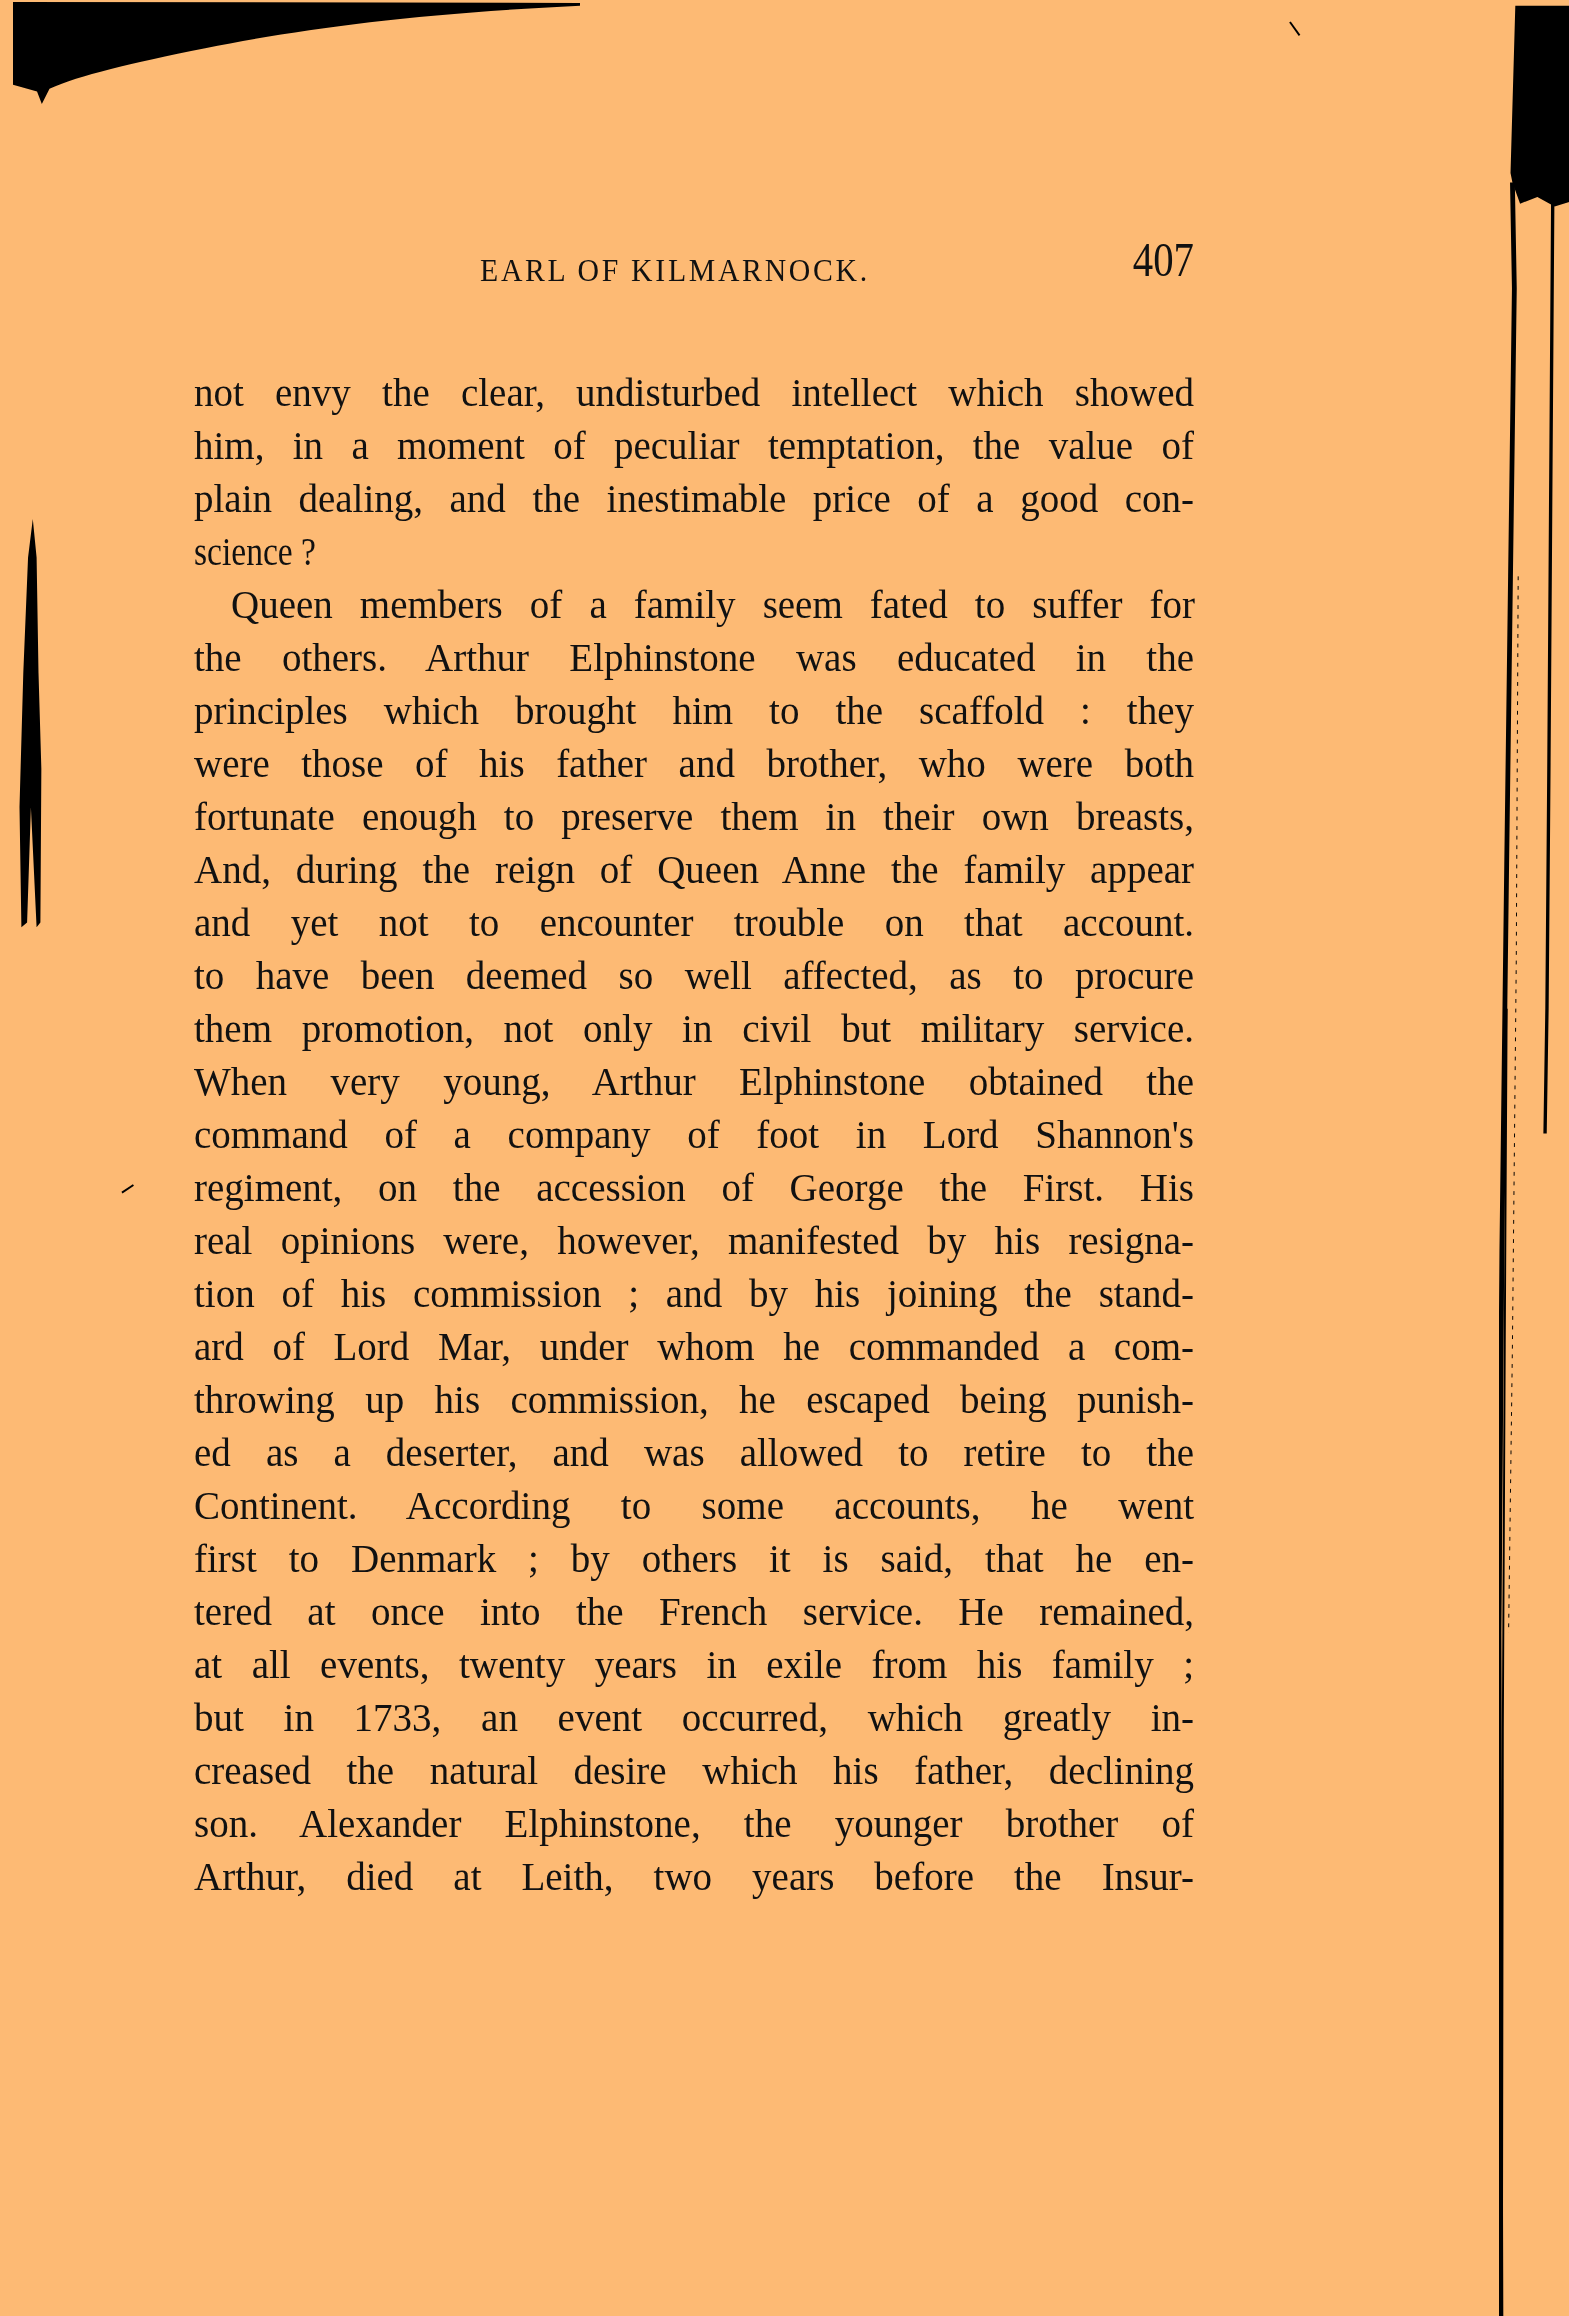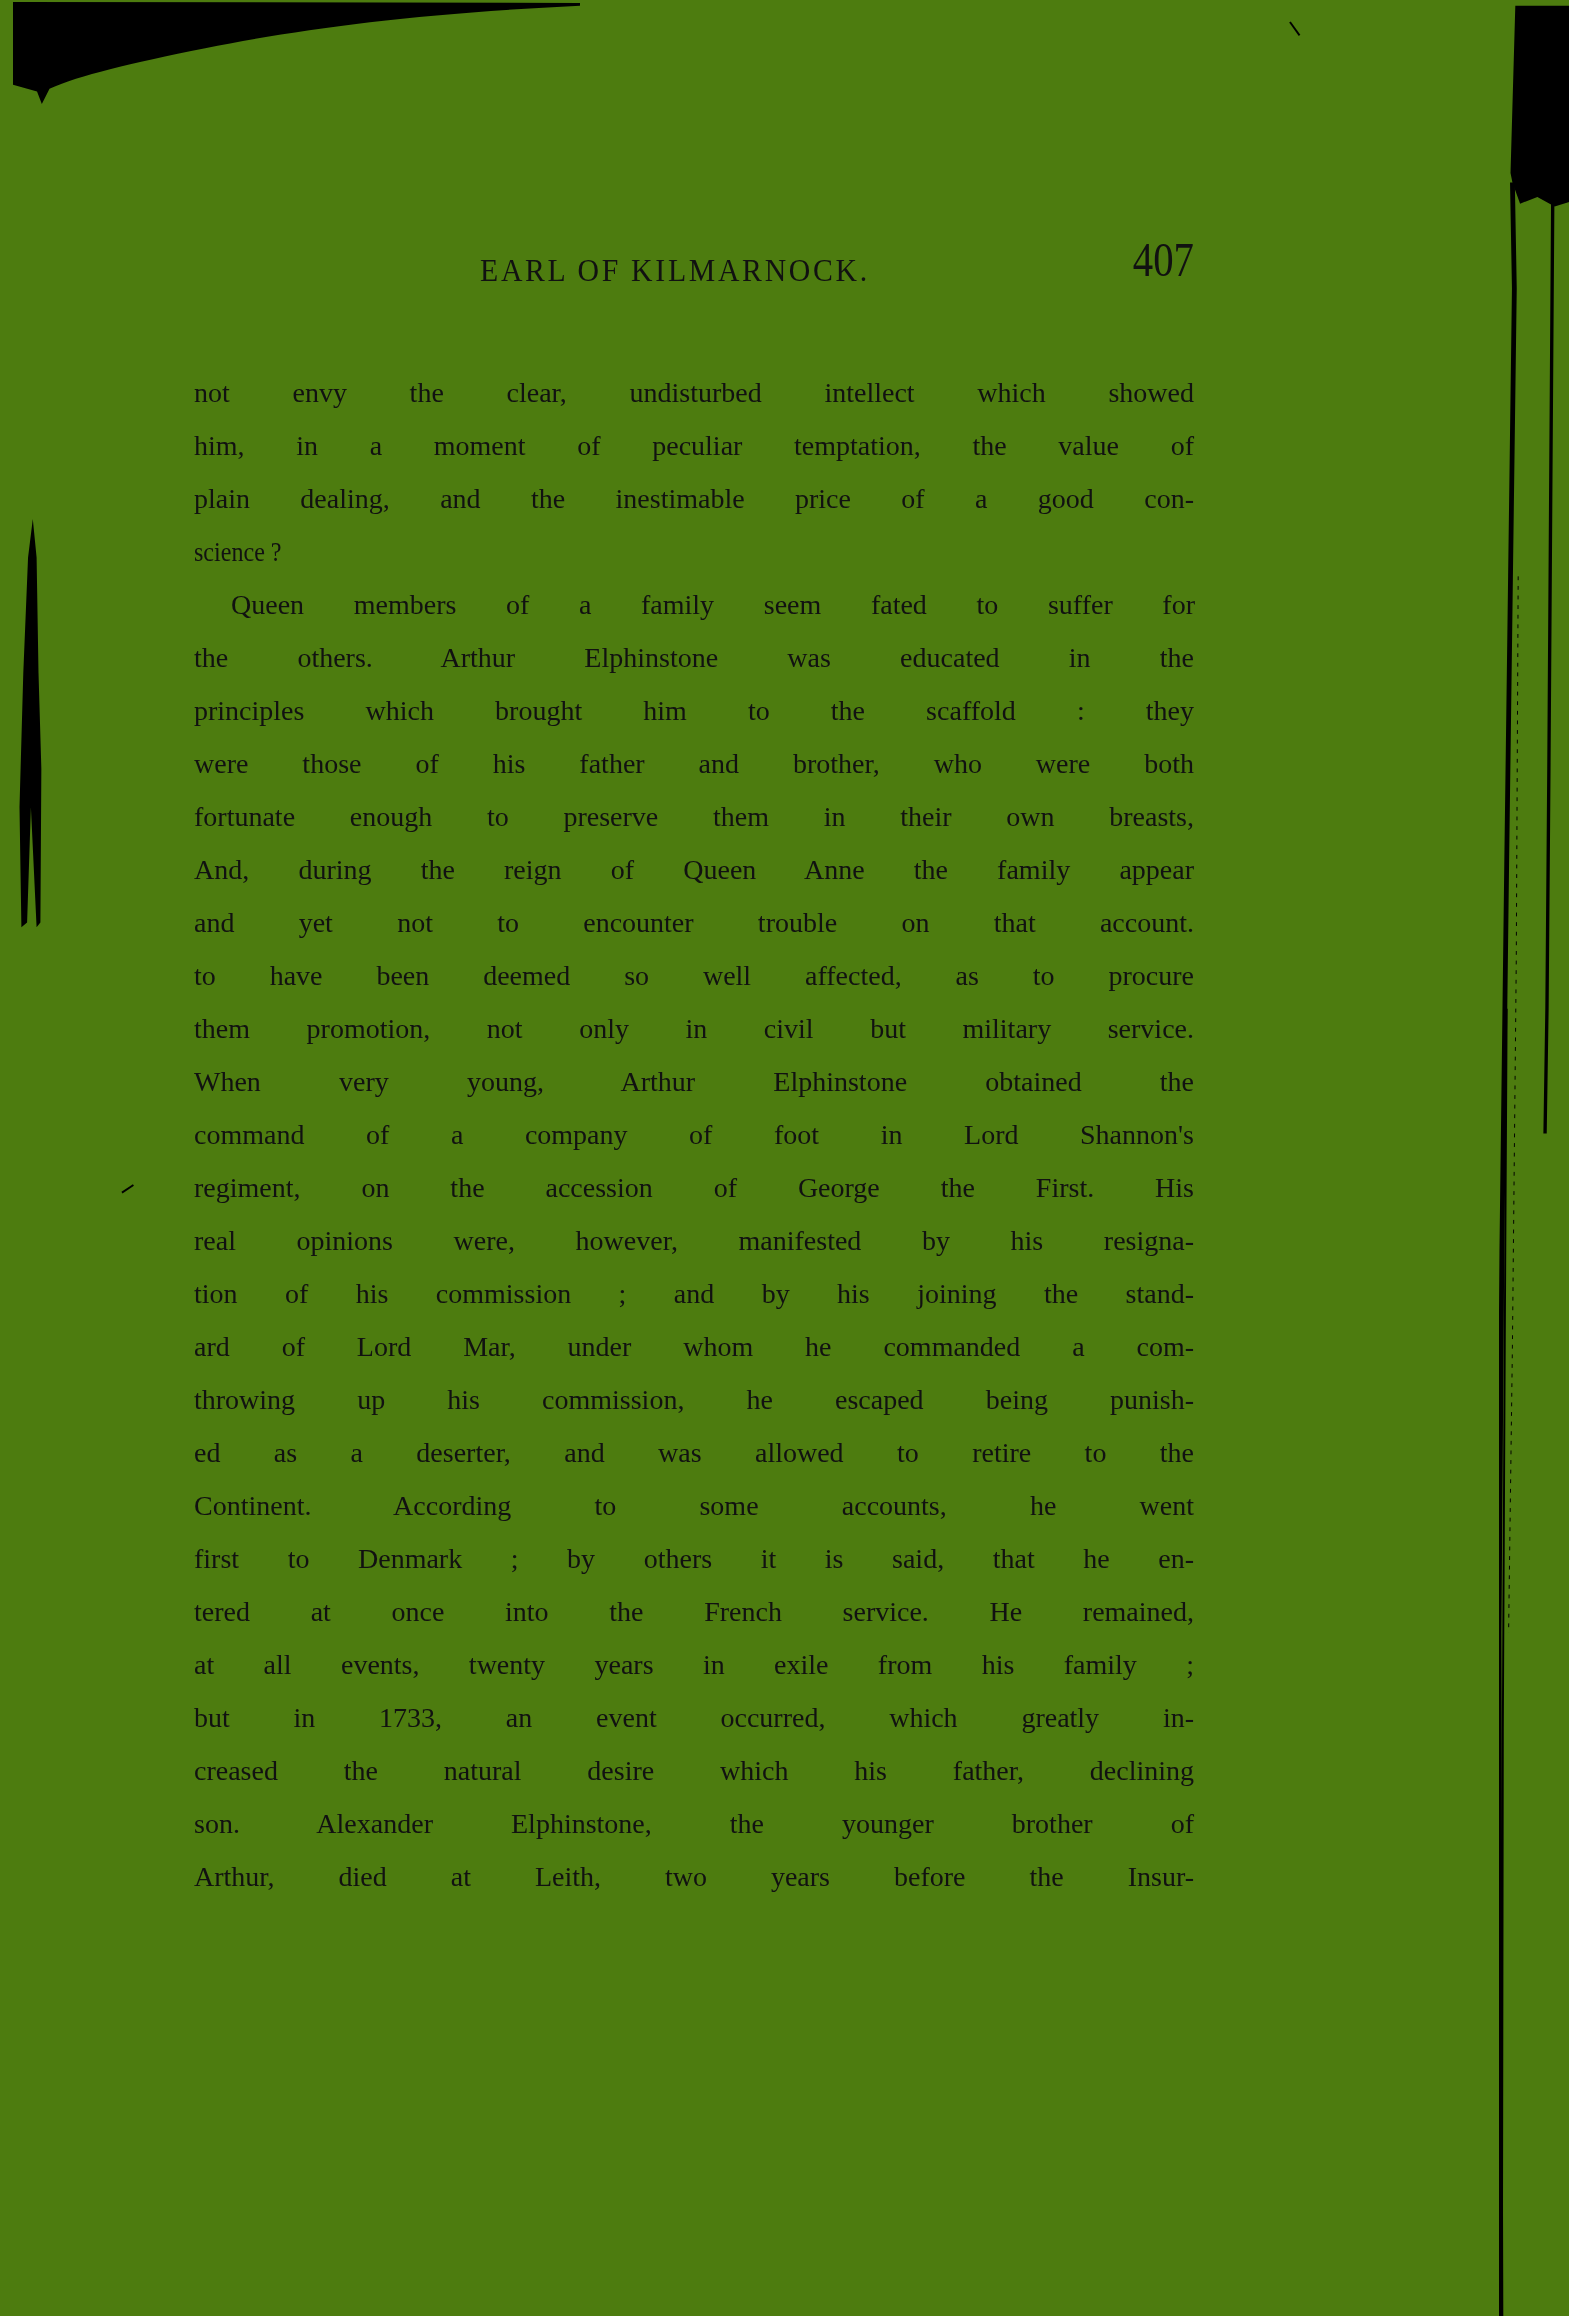--- a/index.html
+++ b/index.html
@@ -1,17 +1,17 @@
 <!DOCTYPE html>
 <html><head>
 <meta charset="utf-8">
 <style>
   html, body { margin: 0; padding: 0; background: #ffffff; }
   body { width: 1570px; height: 2316px; position: relative; overflow: hidden; }
-  .page { position: absolute; left: 0; top: 0; width: 1570px; height: 2316px; background: #4d7c0f; }
+  .page { position: absolute; left: 0; top: 0; width: 1570px; height: 2316px; background: #fdba74; }
 
   
   .artifact { position: absolute; }
   .corner-shadow { left: 13.4px; top: 0; width: 567px; height: 106px; }
   .right-binding { left: 1499px; top: 0; width: 71px; height: 2316px; }
   .left-mark { left: 9.6px; top: 519px; width: 38px; height: 413px; }
   .stray { position: absolute; }
 
   
   .running-head {
@@ -39,21 +39,21 @@
     transform: scaleX(0.85);
     transform-origin: right top;
   }
 
   
   .body-text {
     position: absolute;
     left: 194px; top: 366px;
     width: 1000px;
     font-family: "Liberation Serif", "DejaVu Serif", serif;
-    font-size: 28px;
+    font-size: 39px;
     line-height: 53px;
     color: #111;
   }
   .line {
     display: block;
     height: 53px;
     white-space: nowrap;
     overflow: visible;
   }
   .line .txt {

